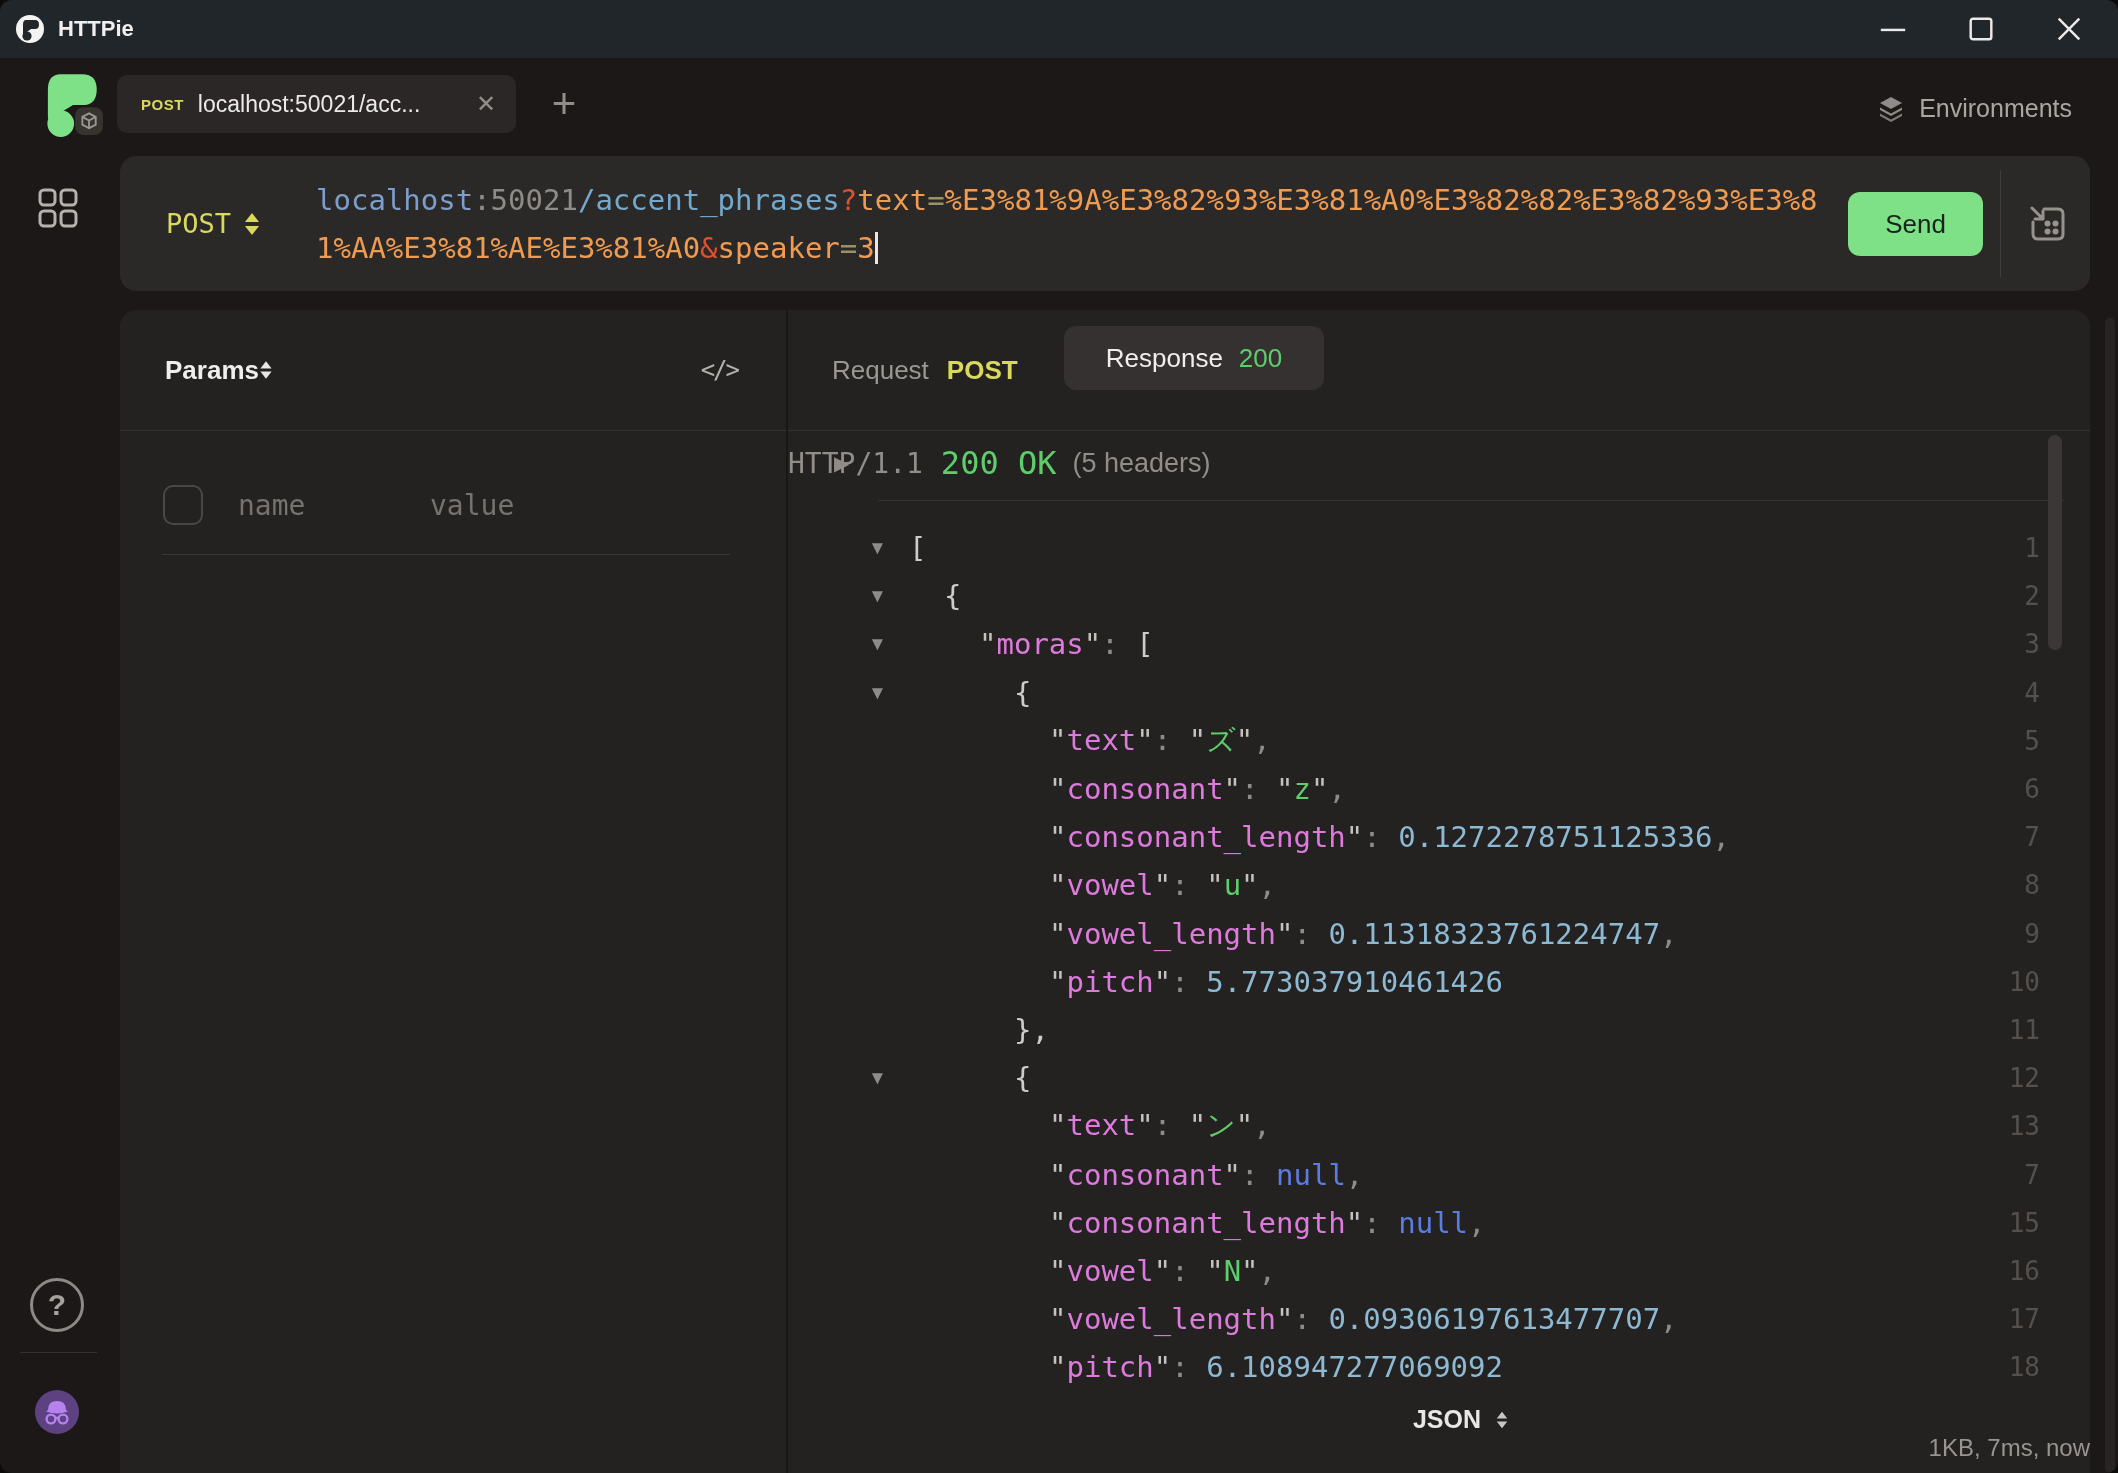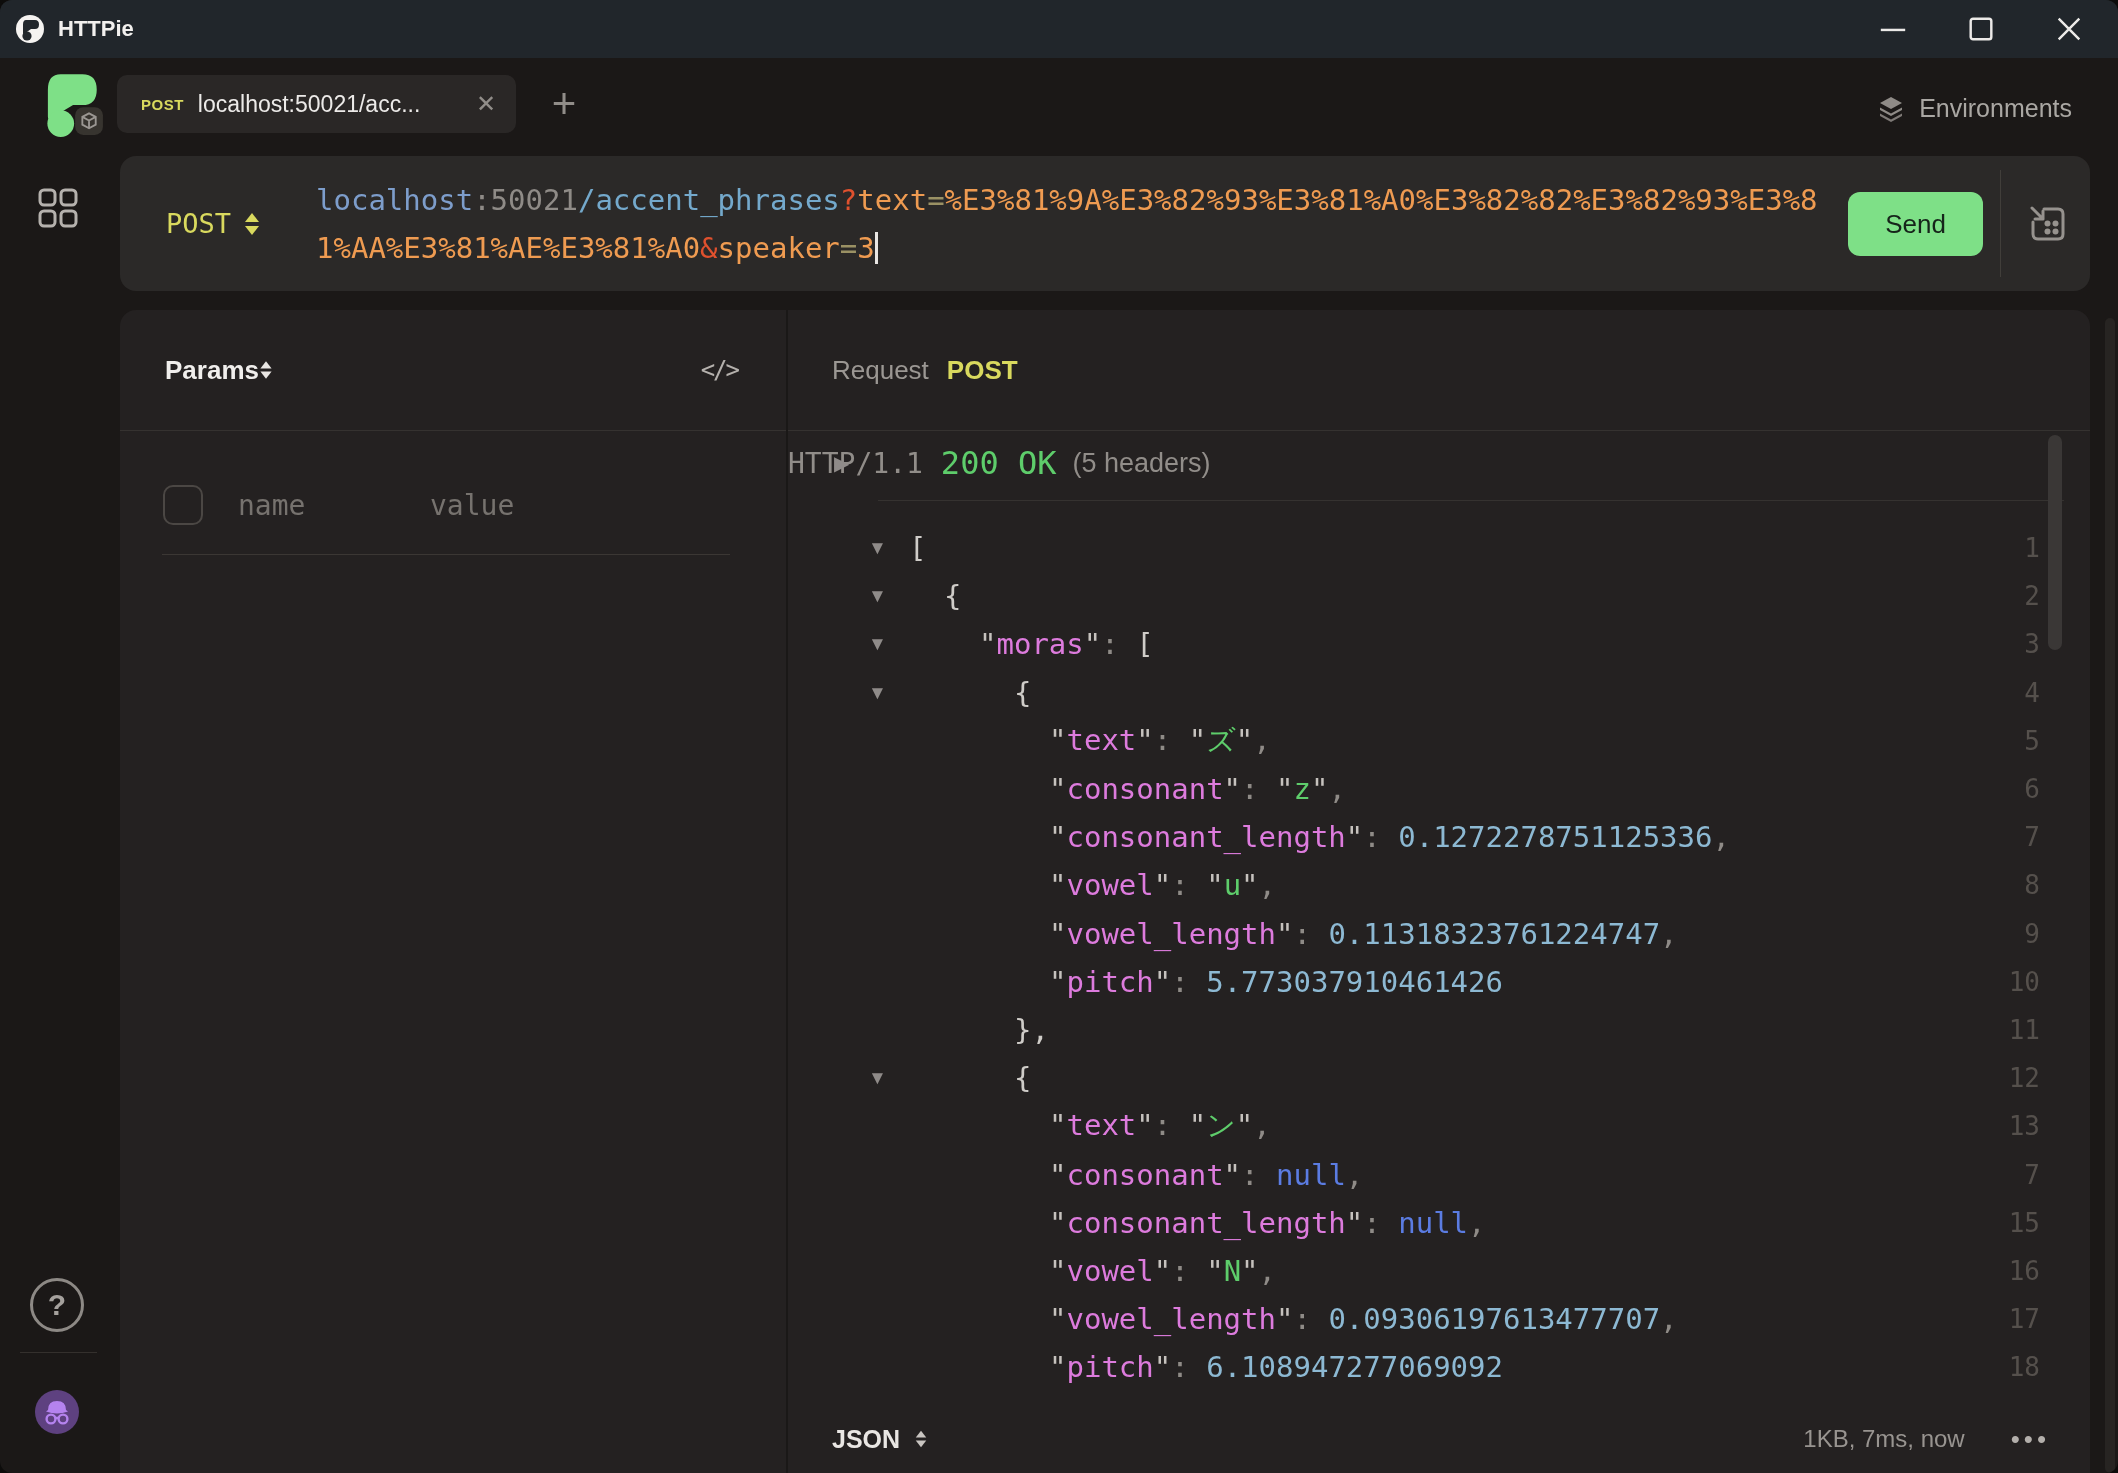--- a/index.html
+++ b/index.html
@@ -77,21 +77,21 @@
   .json-body { position:absolute; left:0; top:214px; width:100%; }
   .json-line { position:relative; height:48.2px; display:flex; align-items:center; }
   .json-tri { position:absolute; left:80px; font-size:19px; color:#8f8b89; }
   .json-code { font-family:"DejaVu Sans Mono","Liberation Mono",monospace; font-size:29px; white-space:pre; }
   .json-lnum { position:absolute; right:50px; font-family:"DejaVu Sans Mono",monospace; font-size:26px; color:#55504c; }
   .tk-k{color:#dd7bdd} .tk-q{color:#c6c2be} .tk-p{color:#8f8b87}
   .tk-b{color:#cfccc8} .tk-s{color:#5ecd6b} .tk-n{color:#8db9d3} .tk-u{color:#5b7ce2}
 
   .resp-scrollthumb { position:absolute; right:28px; top:125px; width:14px; height:215px; background:#3a3736; border-radius:7px; }
 
-  .rp-footer { position:absolute; left:0; bottom:0; width:100%; height:68px; display:flex; align-items:center; }
+  .rp-footer { position:absolute; left:0; bottom:0; width:100%; height:68px; display:flex; align-items:center;flex-direction:column; }
   .footer-format { margin-left:44px; color:#e9e6e3; font-size:25px; font-weight:600; display:flex; align-items:center; gap:14px; }
   .footer-format .sort-arrows { color:#c9c5c1; transform:scale(0.75); }
   .footer-meta { margin-left:auto; color:#989490; font-size:24px; }
   .footer-dots { margin-left:46px; margin-right:40px; color:#b3afab; font-size:26px; letter-spacing:4px; }
 
   .edge-scroll { position:absolute; right:3px; top:318px; bottom:0; width:10px; background:#272422; border-radius:5px; }
 </style>
 </head>
 <body>
 
@@ -209,20 +209,24 @@
       </div>
       <div class="param-underline"></div>
     </div>
 
     <div class="right-panel">
       <div class="resp-tabs">
         <div class="tab-request">
           <span>Request</span>
           <span class="m">POST</span>
         </div>
+        <div class="tab-response">
+          <span>Response</span>
+          <span class="s">200</span>
+        </div>
       </div>
       <div class="rp-hdivider"></div>
 
       <div class="status-line">
         <span class="status-tri">▶</span>
         <span class="status-proto">HTTP/1.1</span>
         <span class="status-code">200 OK</span>
         <span class="status-headers">(5 headers)</span>
       </div>
       <div class="status-divider"></div>

